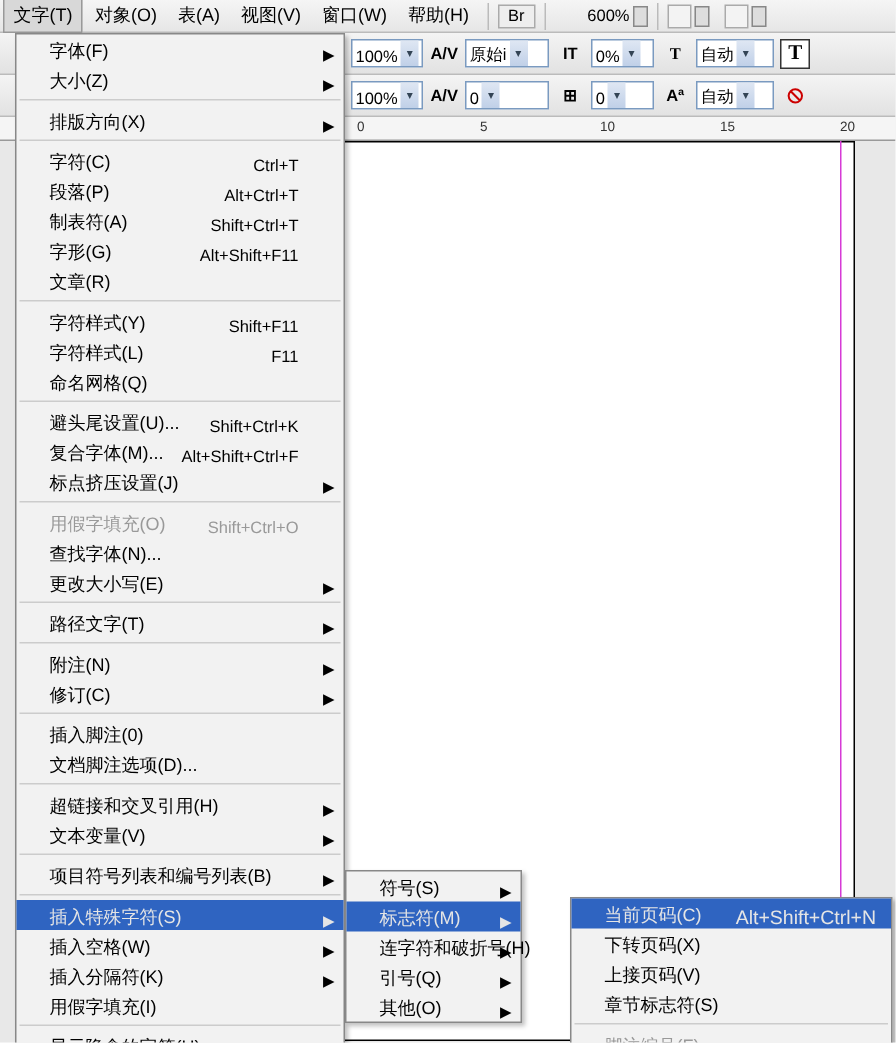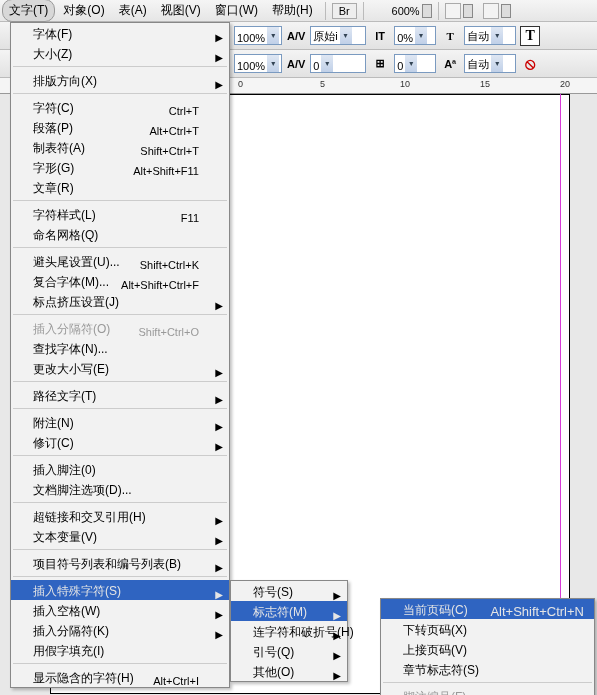--- a/index.html
+++ b/index.html
@@ -17,21 +17,20 @@
     align-items: center;
     height: 22px;
     background: linear-gradient(#f5f5f5, #e6e6e6);
     border-bottom: 1px solid #bbb;
     padding: 0 2px;
     gap: 2px;
   }
   .menubar .mitem {
     padding: 2px 6px;
     cursor: default;
-    border-radius: 10px;
   }
   .menubar .mitem.active {
     background: #d8d8d8;
     border: 1px solid #999;
   }
   .menubar .sep { width: 1px; height: 18px; background: #bbb; margin: 0 4px; }
   .menubar .br {
     border: 1px solid #aaa; background: #eee; padding: 1px 6px; font-size: 11px;
   }
   .menubar .zoom { font-size: 11px; width: 50px; text-align: right; }
@@ -216,20 +215,24 @@
     </div>
     <div class="row">
       <span>字形(G)</span>
       <span class="shortcut">Alt+Shift+F11</span>
     </div>
     <div class="row">
       <span>文章(R)</span>
     </div>
     <div class="msep"></div>
     <div class="row">
+      <span>字符样式(Y)</span>
+      <span class="shortcut">Shift+F11</span>
+    </div>
+    <div class="row">
       <span>字符样式(L)</span>
       <span class="shortcut">F11</span>
     </div>
     <div class="row">
       <span>命名网格(Q)</span>
     </div>
     <div class="msep"></div>
     <div class="row">
       <span>避头尾设置(U)...</span>
       <span class="shortcut">Shift+Ctrl+K</span>
@@ -237,21 +240,21 @@
     <div class="row">
       <span>复合字体(M)...</span>
       <span class="shortcut">Alt+Shift+Ctrl+F</span>
     </div>
     <div class="row">
       <span>标点挤压设置(J)</span>
       <span class="arrow">▶</span>
     </div>
     <div class="msep"></div>
     <div class="row disabled">
-      <span>插入分隔符(O)</span>
+      <span>用假字填充(O)</span>
       <span class="shortcut">Shift+Ctrl+O</span>
     </div>
     <div class="row">
       <span>查找字体(N)...</span>
     </div>
     <div class="row">
       <span>更改大小写(E)</span>
       <span class="arrow">▶</span>
     </div>
     <div class="msep"></div>

